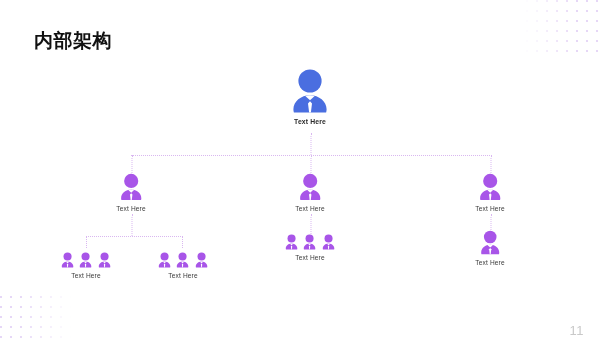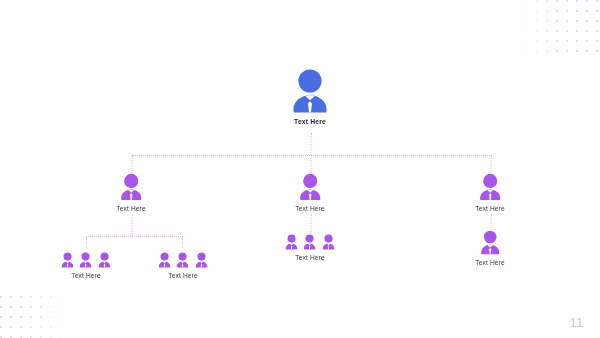--- a/index.html
+++ b/index.html
@@ -61,21 +61,21 @@
     color: #111111;
     letter-spacing: 0.5px;
     line-height: 1.2;
     white-space: nowrap;
   }
 
   
   #page-number {
     position: absolute;
     right: 16px;
-    bottom: 8px;
+    bottom: 0;
     font-size: 13px;
     color: #c9c9c9;
     letter-spacing: 0.5px;
   }
 
   
   .node {
     position: absolute;
     transform: translateX(-50%);
     text-align: center;
@@ -127,20 +127,21 @@
   }
 </style>
 </head>
 <body>
 
 <div id="slide">
 
   <div class="dotgrid" id="dotgrid-top-right"></div>
   <div class="dotgrid" id="dotgrid-bottom-left"></div>
 
+  <div id="page-title">内部架构</div>
 
   <div class="conn-v" style="left:310.5px; top:133px; height:22px;"></div>
 
   <div class="conn-h" style="left:131px; top:155px; width:359px;"></div>
 
   <div class="conn-v" style="left:131.5px; top:155px; height:18px;"></div>
   <div class="conn-v" style="left:310.5px; top:155px; height:18px;"></div>
   <div class="conn-v" style="left:490.5px; top:155px; height:18px;"></div>
 
   <div class="conn-v" style="left:131.5px; top:214px; height:22px;"></div>

